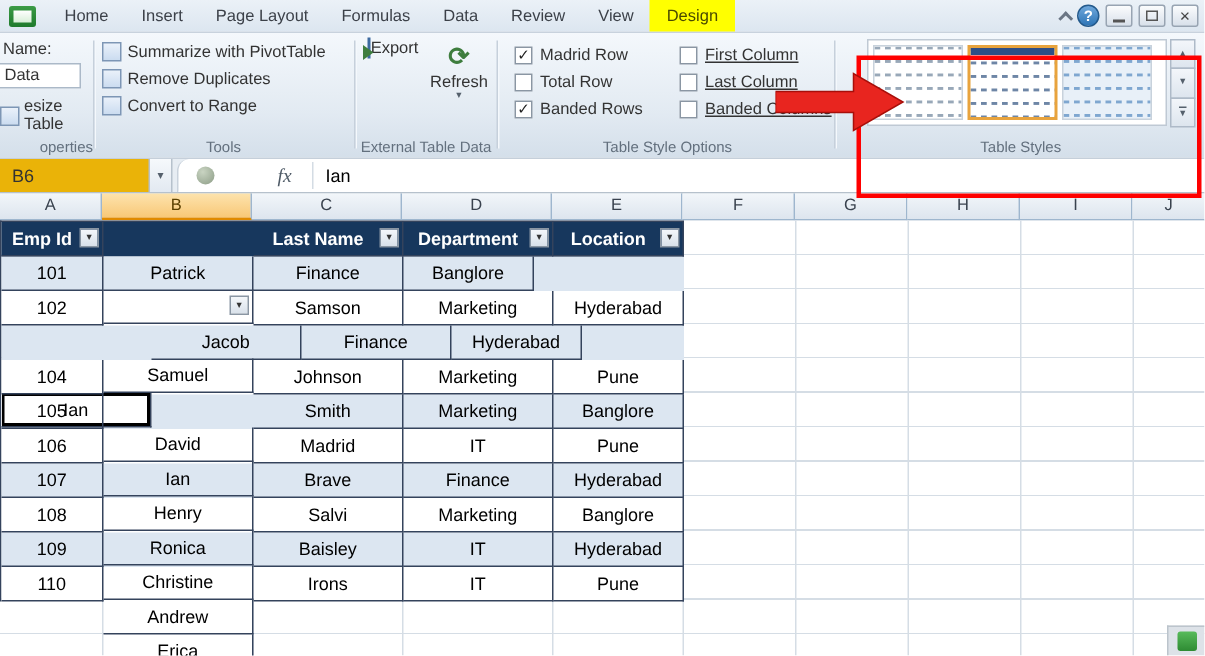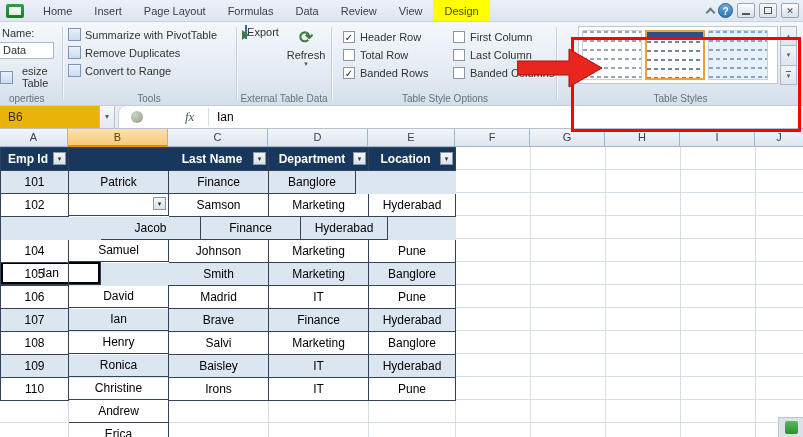--- a/index.html
+++ b/index.html
@@ -29,21 +29,21 @@
   
   .ribbon { position:absolute; top:22px; left:0; width:803px; height:84px;
     background:linear-gradient(#F4F8FC,#E2EAF2 65%,#D4DFEA); border-bottom:1px solid #C5CFDA; }
   .grp-label { position:absolute; bottom:2px; left:0; right:0; text-align:center; font-size:10px; color:#63707E; }
   .vdiv { position:absolute; top:5px; height:72px; width:1px; background:#C6D0DB; box-shadow:1px 0 0 #F4F8FC; }
 
   .grp-props { position:absolute; left:0; top:0; width:62px; height:84px; }
   .name-label { position:absolute; left:2px; top:5px; }
   .name-box { position:absolute; left:-4px; top:20px; width:58px; height:17px; background:#fff;
     border:1px solid #ABB9C8; line-height:15px; padding-left:6px; }
-  .resize-row { position:absolute; left:0px; top:43px; display:flex; align-items:center; gap:9px; }
+  .resize-row { position:absolute; left:0px; top:43px; display:flex; align-items:center; gap:3px; }
   .mini-icon { width:13px; height:13px; border:1px solid #7D96B5; background:linear-gradient(#EAF1FA,#CBDCF0); flex:0 0 auto; }
 
   .grp-tools { position:absolute; left:63px; top:0; width:172px; height:84px; }
   .tool-row { position:absolute; left:5px; display:flex; align-items:center; gap:4px; white-space:nowrap; }
 
   .grp-ext { position:absolute; left:238px; top:0; width:92px; height:84px;padding-left:48px; }
   .bigbtn { position:absolute; top:4px; width:42px; text-align:center; }
   .export-icon { width:22px; height:20px; margin:2px auto 2px; border:1px solid #3C6AA0;
     background:linear-gradient(#FFFFFF,#D8E6F4); position:relative; }
   .export-icon::before { content:""; position:absolute; left:0; top:0; right:0; height:5px; background:#5B9BD5; }
@@ -157,21 +157,21 @@
 
 <div class="ribbon">
 
   <div class="grp-props">
     <span class="name-label">Name:</span>
     <div class="name-box">Data</div>
     <div class="resize-row">
       <span class="mini-icon"></span>
       <span>esize Table</span>
     </div>
-    <div class="grp-label" style="text-align:left; padding-left:9px;">operties</div>
+    <div class="grp-label" style="text-align:right; padding-left:9px;">operties</div>
   </div>
   <div class="vdiv" style="left:62px;"></div>
 
   <div class="grp-tools">
     <div class="tool-row" style="top:6px;">
       <span class="mini-icon"></span>
       <span>Summarize with PivotTable</span>
     </div>
     <div class="tool-row" style="top:24px;">
       <span class="mini-icon"></span>
@@ -198,34 +198,34 @@
     <div class="grp-label">External Table Data</div>
   </div>
   <div class="vdiv" style="left:331px;"></div>
 
   <div class="grp-opts">
     <div class="cbcol" style="left:10px;">
       <div class="cbrow">
         <span class="cb">
             <span>✓</span>
           </span>
-        <span>Header Row</span>
+        <span>Madrid Row</span>
       </div>
       <div class="cbrow">
         <span class="cb"></span>
         <span>Total Row</span>
       </div>
       <div class="cbrow">
         <span class="cb">
             <span>✓</span>
           </span>
         <span>Banded Rows</span>
       </div>
     </div>
-    <div class="cbcol" style="left:120px;">
+    <div class="cbcol" style="left:120px;text-decoration:underline;">
       <div class="cbrow">
         <span class="cb"></span>
         <span>First Column</span>
       </div>
       <div class="cbrow">
         <span class="cb"></span>
         <span>Last Column</span>
       </div>
       <div class="cbrow">
         <span class="cb"></span>

